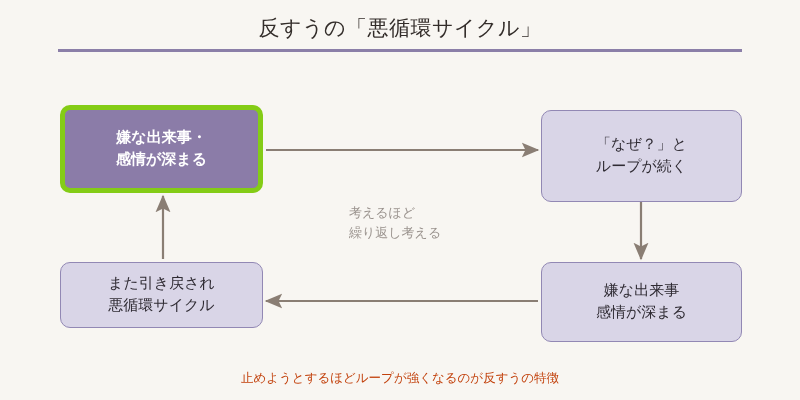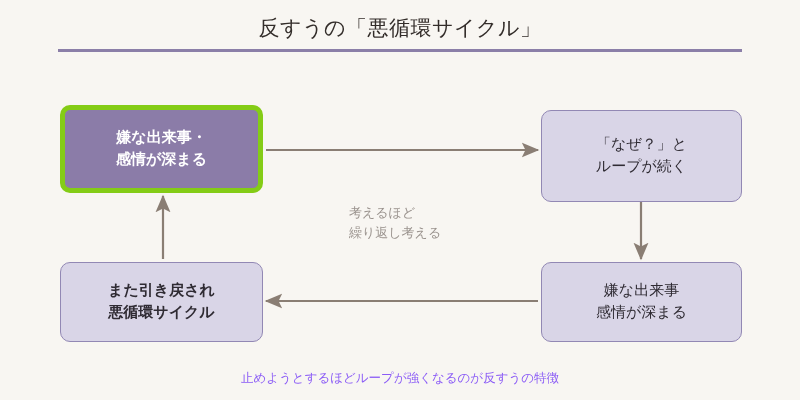--- a/index.html
+++ b/index.html
@@ -69,21 +69,21 @@
   .node-soft {
     background: #d9d5e7;
     border: 1.5px solid #9288b4;
     color: #2f2b33;
     font-weight: normal;
   }
 
   #node-trigger   { left: 60px;  top: 105px; width: 203px; height: 88px; }
   #node-question  { left: 541px; top: 110px; width: 201px; height: 92px; }
   #node-emotion   { left: 541px; top: 262px; width: 201px; height: 80px; }
-  #node-loop      { left: 60px;  top: 262px; width: 203px; height: 80px; font-weight: bold; }
+  #node-loop      { left: 60px;  top: 262px; width: 203px; height: 66px; }
 
   
   .arrows {
     position: absolute;
     left: 0;
     top: 0;
     width: 800px;
     height: 400px;
     pointer-events: none;
   }
@@ -100,21 +100,21 @@
     white-space: nowrap;
     margin-left: 17px;
   }
   .footnote {
     position: absolute;
     left: 0;
     top: 370px;
     width: 800px;
     text-align: center;
     font-size: 12.5px;
-    color: #8b5cf6;
+    color: #c2410c;
     white-space: nowrap;
   }
 </style>
 </head>
 <body>
 
 <div class="canvas">
 
   <div class="title">反すうの「悪循環サイクル」</div>
 

